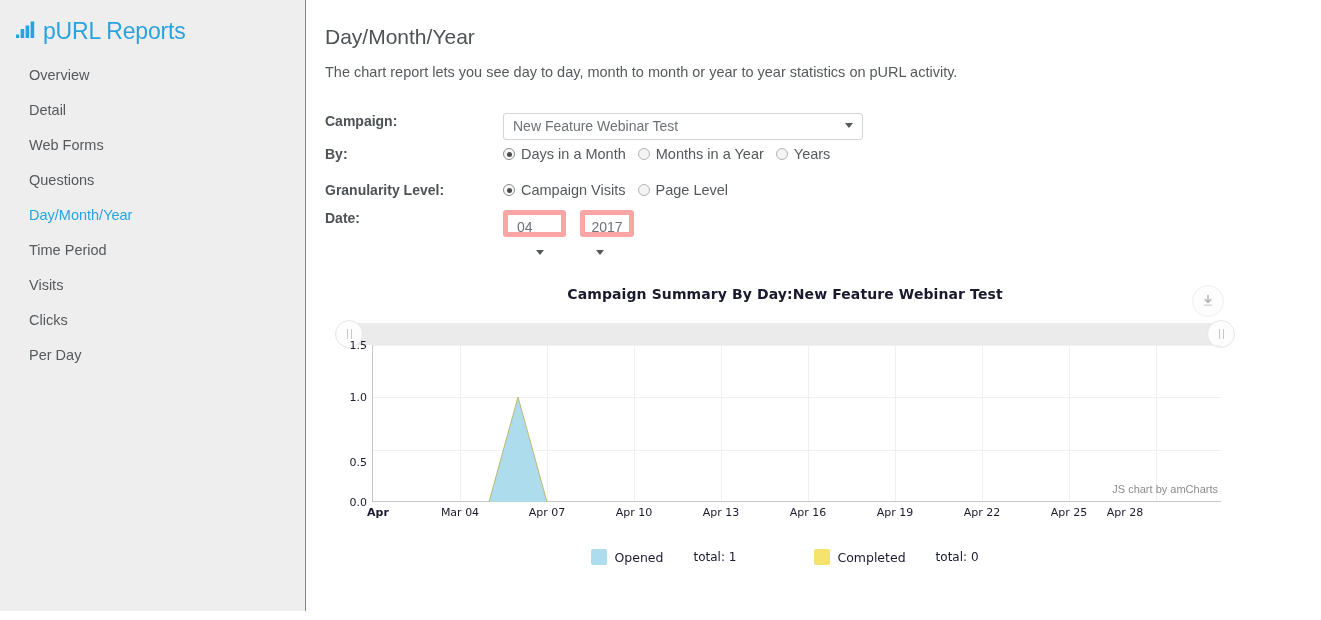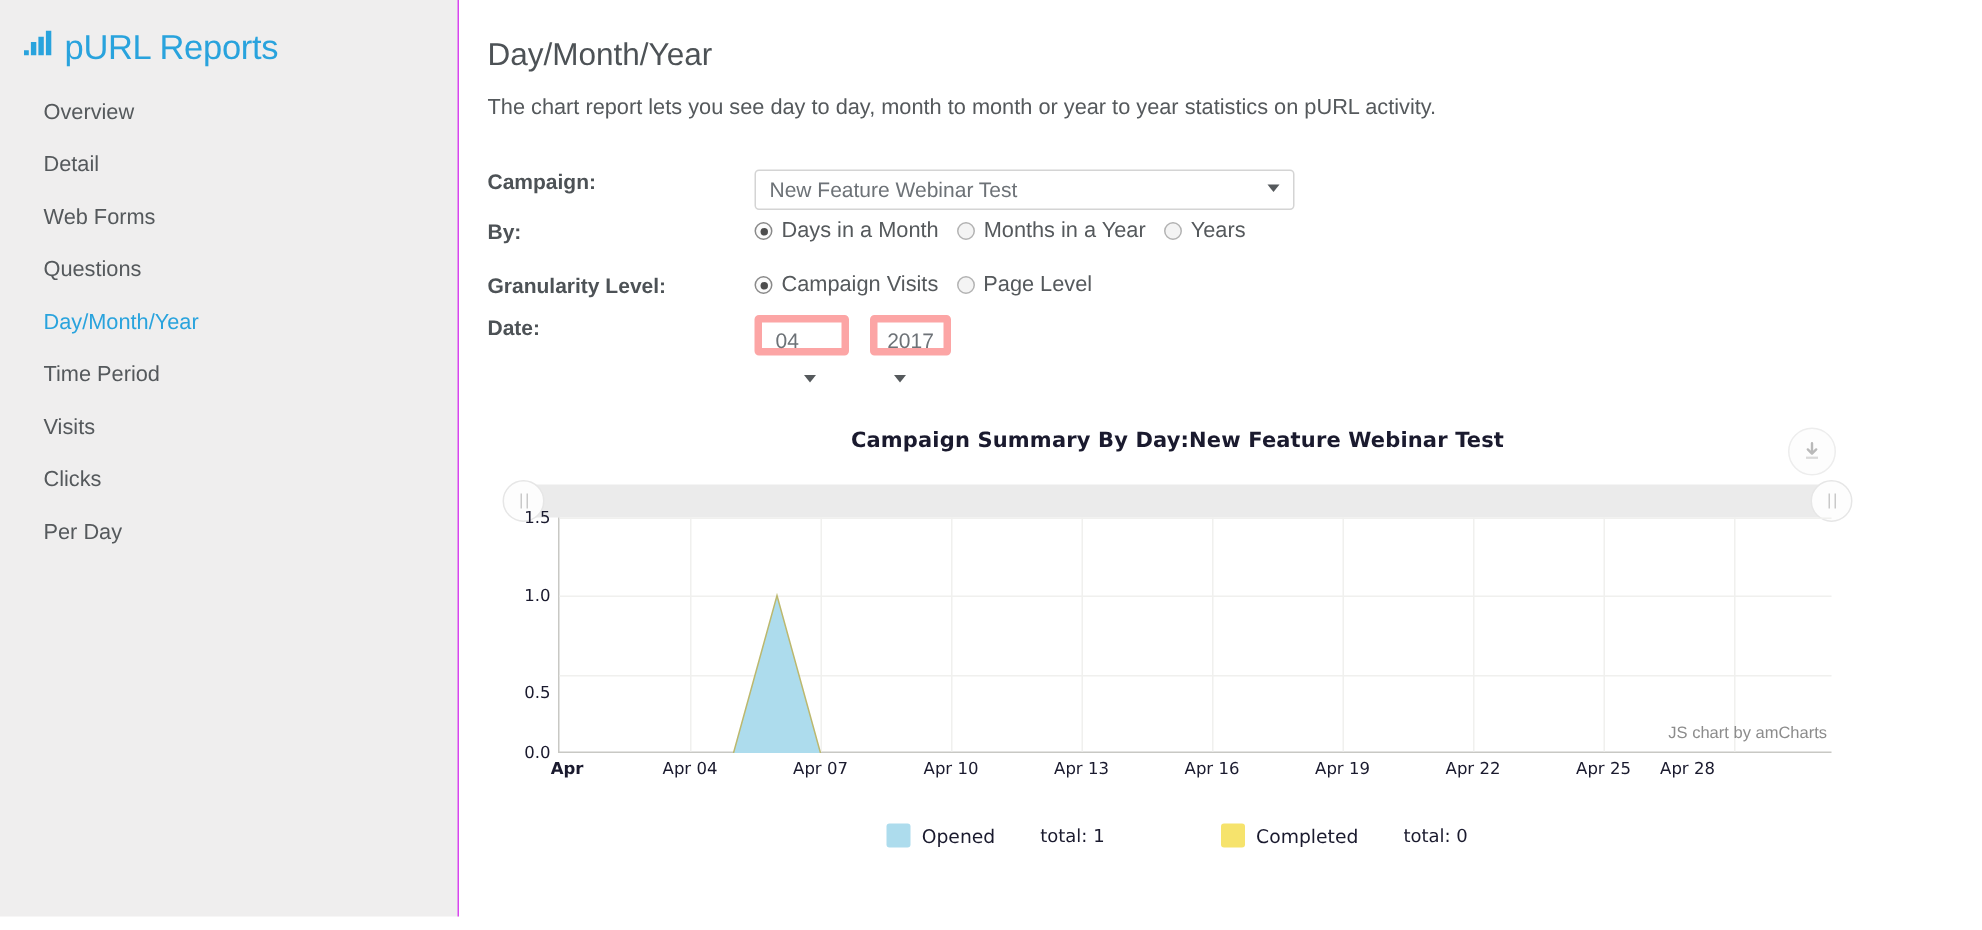--- a/index.html
+++ b/index.html
@@ -383,21 +383,21 @@
         <div class="ytick" style="top:105px;margin-top:12px;">0.5</div>
         <div class="ytick" style="top:52px;">1.0</div>
         <div class="ytick" style="top:0px;">1.5</div>
 
         <svg id="series-svg" width="849" height="157">
           <polygon points="116,157 145,52 174,157" fill="#addced"></polygon>
           <polyline points="116,157 145,52 174,157" fill="none" stroke="#bcb86e" stroke-width="1"></polyline>
         </svg>
 
         <div class="xtick first" style="left:5px;">Apr</div>
-        <div class="xtick" style="left:87px;">Apr 04</div>
+        <div class="xtick" style="left:87px;">Mar 04</div>
         <div class="xtick" style="left:174px;">Apr 07</div>
         <div class="xtick" style="left:261px;">Apr 10</div>
         <div class="xtick" style="left:348px;">Apr 13</div>
         <div class="xtick" style="left:435px;">Apr 16</div>
         <div class="xtick" style="left:522px;">Apr 19</div>
         <div class="xtick" style="left:609px;">Apr 22</div>
         <div class="xtick" style="left:696px;">Apr 25</div>
         <div class="xtick" style="left:752px;">Apr 28</div>
 
         <div id="amcharts-credit">JS chart by amCharts</div>

